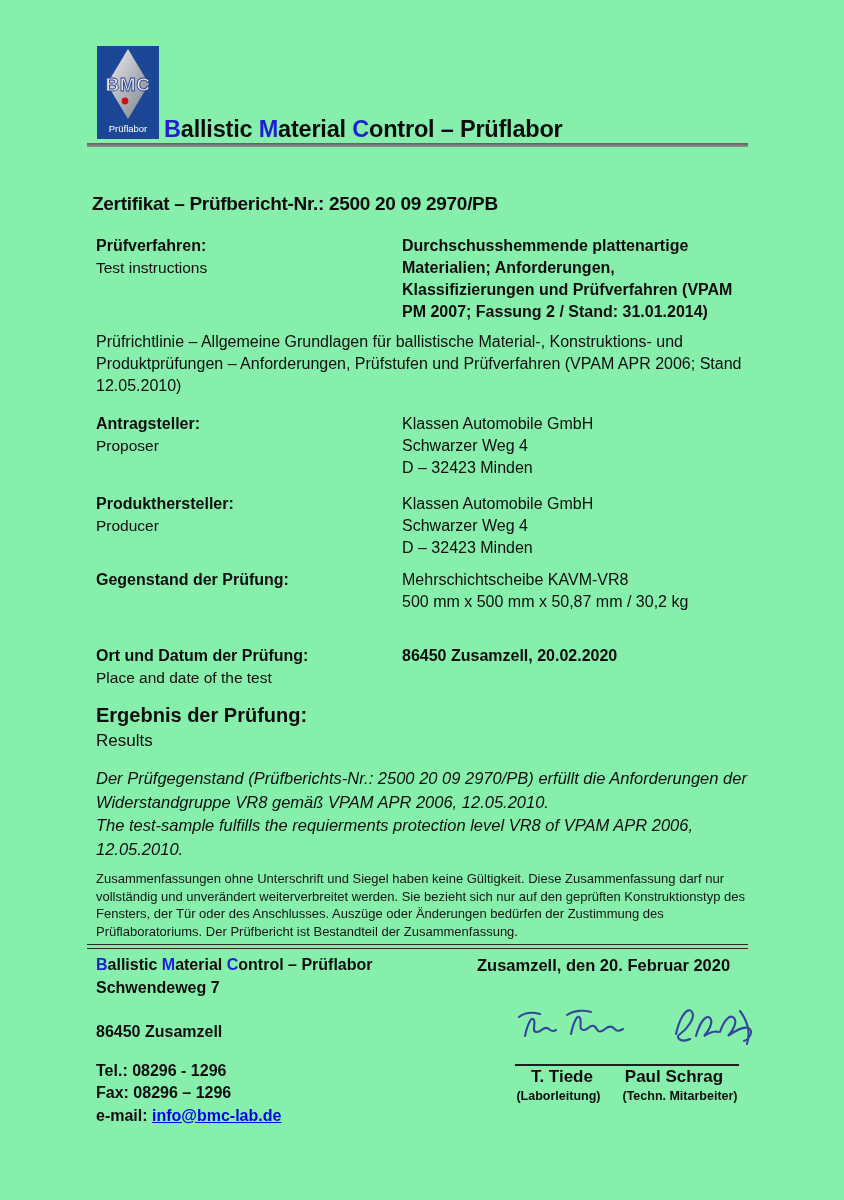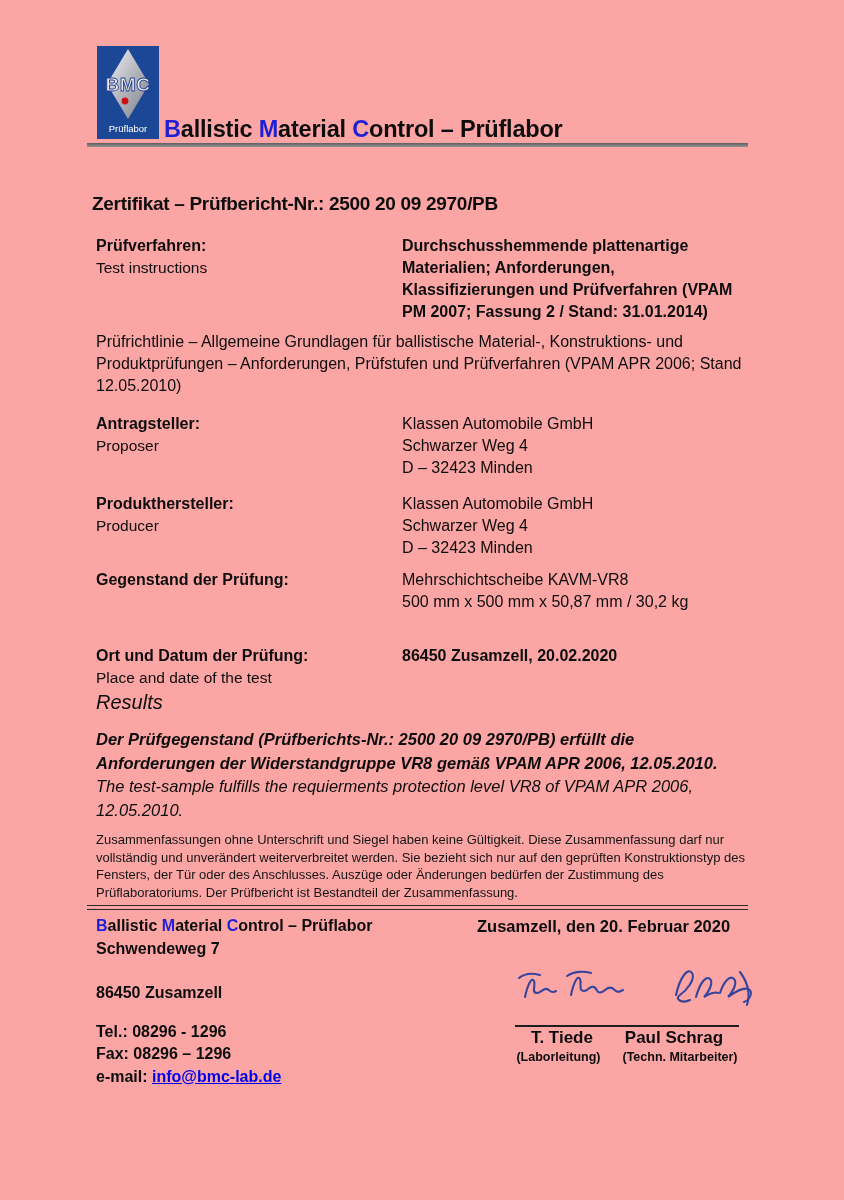--- a/index.html
+++ b/index.html
@@ -1,19 +1,19 @@
 <!DOCTYPE html>
 <html lang="de"><head>
 <meta charset="utf-8">
 <style>
   html,body{margin:0;padding:0;background:#ffffff;}
   .page{
     position:relative;
     width:844px;height:1200px;
-    background:#fca5a5;
+    background:#86efac;
     overflow:hidden;
     font-family:"Liberation Sans",sans-serif;
     color:#0d0d0d;
     -webkit-font-smoothing:antialiased;
   }
   
   .header{display:flex;align-items:flex-end;gap:5px;margin:46px 96px 0 97px;height:93px;}
   .logo-svg{display:block;flex:none;}
   .brand-title{font-size:23.5px;font-weight:bold;line-height:1;letter-spacing:-0.2px;margin-bottom:-2px;white-space:nowrap;}
   .blue{color:#1f1fd6;}
@@ -27,23 +27,23 @@
   .lbl{font-weight:bold;display:block;}
   .sub{display:block;font-size:15.5px;}
   .ital{}
   .v-line{display:block;}
   .v-bold{font-weight:bold;}
   .mt24{margin-top:14px;} .mt16{margin-top:16px;} .mt14{margin-top:14px;}
   .mt10{margin-top:10px;} .mt32{margin-top:32px;}
   .guideline{margin:8px 96px 0 96px;font-size:16px;line-height:22px;font-weight:normal;}
   
   .results-heading{margin:14px 96px 0 96px;font-size:20px;line-height:25px;font-weight:bold;}
-  .results-sub{margin:2px 96px 0 96px;font-size:20px;line-height:22px;font-style:italic;}
+  .results-sub{margin:2px 96px 0 96px;font-size:17px;line-height:22px;}
   .statement{margin:15px 96px 0 96px;font-size:16.5px;line-height:23.5px;}
-  .statement-de{font-weight:bold;font-style:italic;}
+  .statement-de{font-weight:normal;font-style:italic;}
   .statement-en{font-style:italic;}
   
   .disclaimer{margin:9px 98px 0 96px;font-size:13px;line-height:17.5px;color:#141414;}
   .rule-footer{margin:4px 96px 0 87px;width:661px;height:3px;border-top:1.5px solid #2b2b2b;border-bottom:1.5px solid #2b2b2b;box-sizing:content-box;}
   
   .footer{display:flex;margin:5px 0 0 96px;}
   .f-left{width:381px;flex:none;font-size:16px;font-weight:bold;line-height:22.5px;}
   .f-left .brand-small{white-space:nowrap;}
   .gap22{margin-top:22px;} .gap16{margin-top:16px;}
   .email-link{color:#0000ee;text-decoration:underline;cursor:pointer;}
@@ -125,20 +125,21 @@
   </div>
 
   <div class="field-row mt32">
     <div class="f-label">
       <span class="lbl">Ort und Datum der Prüfung:</span>
       <span class="sub ital">Place and date of the test</span>
     </div>
     <div class="f-value v-bold ital">86450 Zusamzell, 20.02.2020</div>
   </div>
 
+  <div class="results-heading">Ergebnis der Prüfung:</div>
   <div class="results-sub">Results</div>
 
   <div class="statement">
     <div class="statement-de">Der Prüfgegenstand (Prüfberichts-Nr.: 2500 20 09 2970/PB)  erfüllt die Anforderungen der Widerstandgruppe VR8 gemäß VPAM APR 2006, 12.05.2010.</div>
     <div class="statement-en">The test-sample fulfills the requierments protection level VR8 of VPAM APR 2006, 12.05.2010.</div>
   </div>
 
   <div class="disclaimer">Zusammenfassungen ohne Unterschrift und Siegel haben keine Gültigkeit. Diese Zusammenfassung darf nur vollständig und unverändert weiterverbreitet werden. Sie bezieht sich nur auf den geprüften Konstruktionstyp des Fensters, der Tür oder des Anschlusses.  Auszüge oder Änderungen bedürfen der Zustimmung des Prüflaboratoriums. Der Prüfbericht ist Bestandteil der Zusammenfassung.</div>
 
   <div class="rule-footer"></div>

